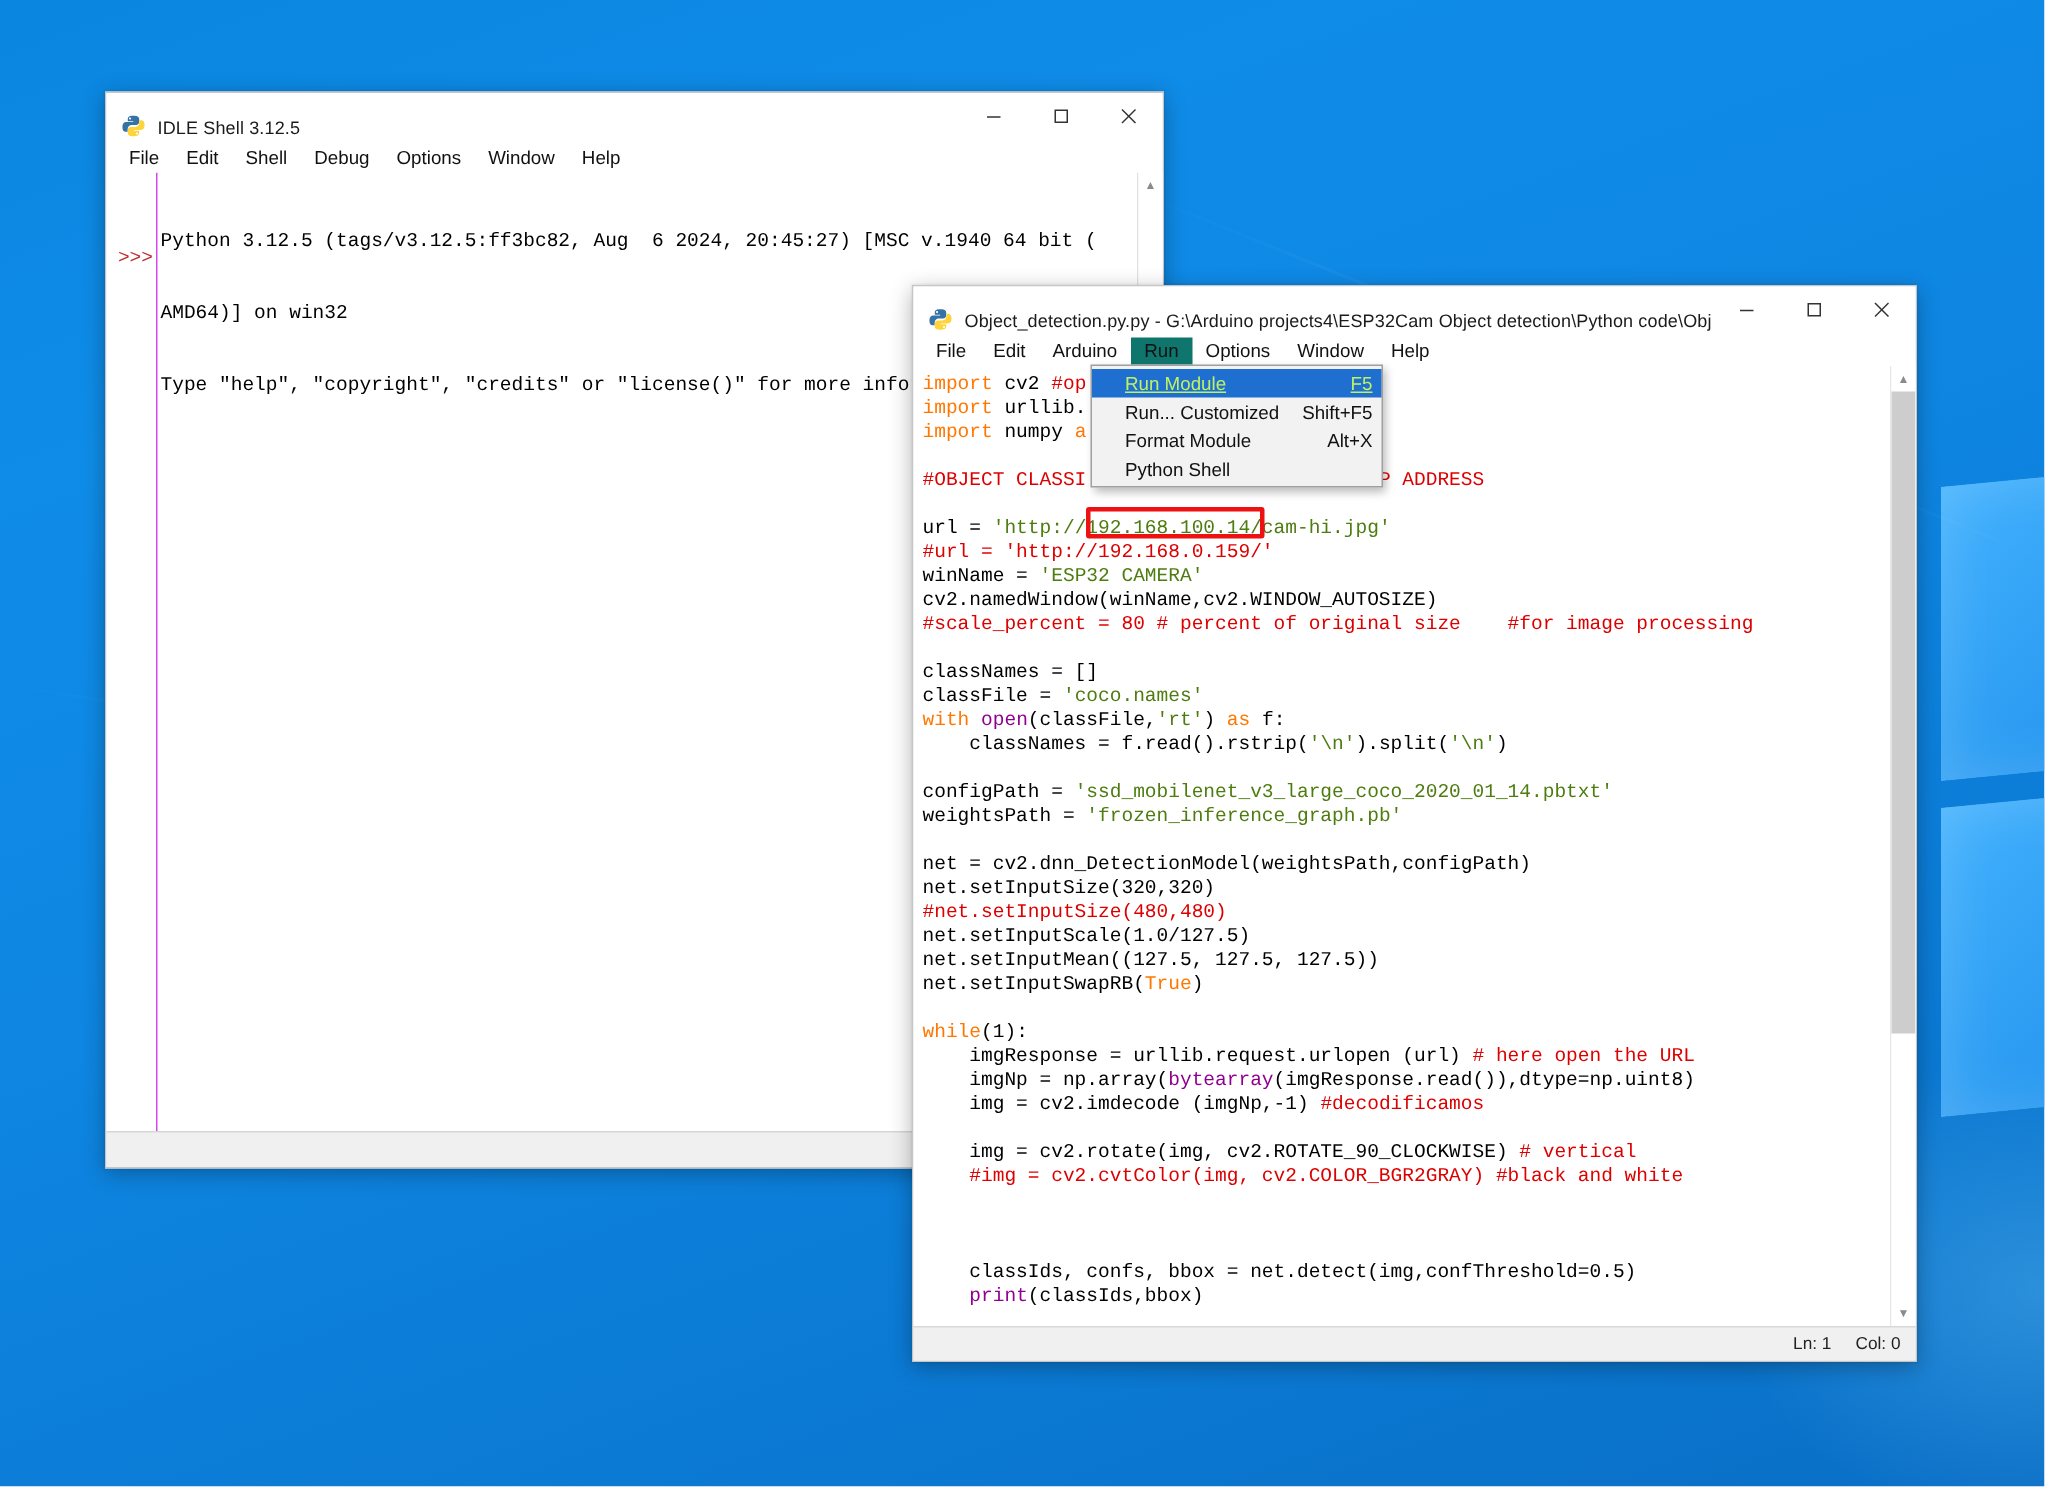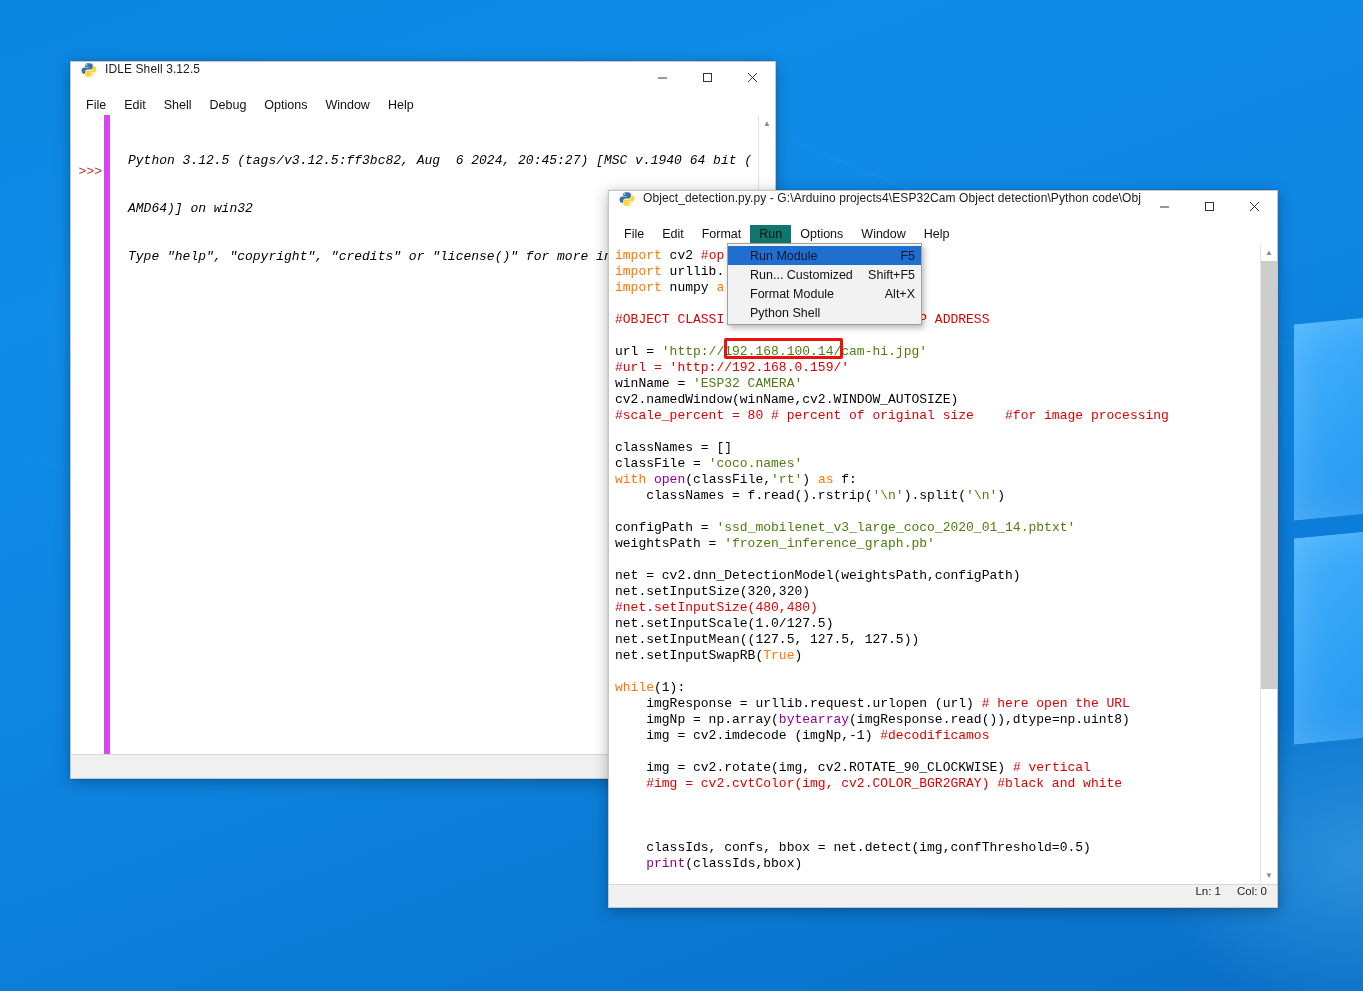--- a/index.html
+++ b/index.html
@@ -55,21 +55,21 @@
     background: #ffffff;
     border: 1px solid #c6c6c6;
     box-shadow: 0 3px 14px rgba(0,0,0,0.30), 0 0 0 1px rgba(0,0,0,0.04);
     display: flex;
     flex-direction: column;
   }
   .titlebar {
     height: 30px;
     background: #ffffff;
     display: flex;
-    align-items: flex-start;
+    align-items: flex-end;
     flex: 0 0 auto;
     user-select: none;
   }
   .title-icon {
     width: 16px; height: 16px;
     margin-left: 10px; margin-right: 8px;
     flex: 0 0 auto;
     position: relative;
   }
   .py-ico { display:block; }
@@ -124,29 +124,28 @@
     background: #ffffff;
     font-family: "Liberation Mono", monospace;
     font-size: 13px;
     color: #c03030;
     padding-top: 49px;
     text-align: right;
     padding-right: 2px;
   }
   .shell-text-area {
     flex: 1 1 auto;
-    border-left: 6px solid #d946ef;
-    padding: 6px 0 0 18px;
+    border-left: 1px solid #d946ef;
+    padding: 6px 0 0 2px;
     font-family: "Liberation Mono", monospace;
     font-size: 13px;
     line-height: 16px;
     color: #000;
     white-space: pre;
     overflow: hidden;
-    font-style: italic;
   }
   .shell-scroll {
     width: 17px;
     flex: 0 0 auto;
     background: #ffffff;
     border-left: 1px solid #e2e2e2;
     display: flex;
     flex-direction: column;
   }
   .sb-arrow {
@@ -201,20 +200,21 @@
     top: 17px;
     height: 428px;
     background: #cdcdcd;
   }
   .editor-statusbar {
     height: 23px;
     flex: 0 0 auto;
     background: #f0f0f0;
     border-top: 1px solid #d8d8d8;
     display: flex;
+    align-items: center;
     justify-content: flex-end;
     padding-right: 10px;
     font-size: 11.5px;
     color: #222;
     gap: 16px;
   }
 
   
   .kw   { color: #ff7700; }
   .bi   { color: #900090; margin-top: 29px; }
@@ -246,21 +246,21 @@
   }
   .run-row {
     display: flex;
     align-items: center;
     height: 19px;
     font-size: 12.5px;
     color: #111;
     padding: 0 6px 0 22px;
     white-space: nowrap;
   }
-  .run-row.sel { background: #1e6fd0; color: #0f172a; }
+  .run-row.sel { background: #1e6fd0; color: #bef264; text-decoration: underline; }
   .run-label { flex: 1 1 auto; }
   .run-accel { flex: 0 0 auto; margin-left: 10px; }
 </style>
 </head>
 <body>
 
 <div id="desktop">
 
   <div class="glow"></div>
   <div id="winlogo">
@@ -352,21 +352,21 @@
               <line x1="1" y1="1" x2="10" y2="10" stroke="#333" stroke-width="1"></line>
               <line x1="10" y1="1" x2="1" y2="10" stroke="#333" stroke-width="1"></line>
             </svg>
         </span>
       </span>
     </div>
 
     <div class="menubar">
       <span class="menuitem">File</span>
       <span class="menuitem">Edit</span>
-      <span class="menuitem">Format</span>
+      <span class="menuitem">Arduino</span>
       <span class="menuitem open">Run</span>
       <span class="menuitem">Options</span>
       <span class="menuitem">Window</span>
       <span class="menuitem">Help</span>
     </div>
 
     <div class="editor-body">
       <div class="code-area" id="code-area"><div class="code-line"><span class="kw">import </span><span class="plain">cv2 </span><span class="cmt">#op</span></div><div class="code-line"><span class="kw">import </span><span class="plain">urllib.</span><span class="plain">               </span><span class="cmt">d URL</span></div><div class="code-line"><span class="kw">import </span><span class="plain">numpy </span><span class="kw">a</span></div><div class="code-line">&nbsp;</div><div class="code-line"><span class="cmt">#OBJECT CLASSI</span><span class="plain">                  </span><span class="cmt">EO IN IP ADDRESS</span></div><div class="code-line">&nbsp;</div><div class="code-line"><span class="plain">url = </span><span class="str">'http://192.168.100.14/cam-hi.jpg'</span></div><div class="code-line"><span class="cmt">#url = 'http://192.168.0.159/'</span></div><div class="code-line"><span class="plain">winName = </span><span class="str">'ESP32 CAMERA'</span></div><div class="code-line"><span class="plain">cv2.namedWindow(winName,cv2.WINDOW_AUTOSIZE)</span></div><div class="code-line"><span class="cmt">#scale_percent = 80 # percent of original size    #for image processing</span></div><div class="code-line">&nbsp;</div><div class="code-line"><span class="plain">classNames = []</span></div><div class="code-line"><span class="plain">classFile = </span><span class="str">'coco.names'</span></div><div class="code-line"><span class="kw">with </span><span class="bi">open</span><span class="plain">(classFile,</span><span class="str">'rt'</span><span class="plain">) </span><span class="kw">as </span><span class="plain">f:</span></div><div class="code-line"><span class="plain">    classNames = f.read().rstrip(</span><span class="str">'\n'</span><span class="plain">).split(</span><span class="str">'\n'</span><span class="plain">)</span></div><div class="code-line">&nbsp;</div><div class="code-line"><span class="plain">configPath = </span><span class="str">'ssd_mobilenet_v3_large_coco_2020_01_14.pbtxt'</span></div><div class="code-line"><span class="plain">weightsPath = </span><span class="str">'frozen_inference_graph.pb'</span></div><div class="code-line">&nbsp;</div><div class="code-line"><span class="plain">net = cv2.dnn_DetectionModel(weightsPath,configPath)</span></div><div class="code-line"><span class="plain">net.setInputSize(320,320)</span></div><div class="code-line"><span class="cmt">#net.setInputSize(480,480)</span></div><div class="code-line"><span class="plain">net.setInputScale(1.0/127.5)</span></div><div class="code-line"><span class="plain">net.setInputMean((127.5, 127.5, 127.5))</span></div><div class="code-line"><span class="plain">net.setInputSwapRB(</span><span class="kw">True</span><span class="plain">)</span></div><div class="code-line">&nbsp;</div><div class="code-line"><span class="kw">while</span><span class="plain">(1):</span></div><div class="code-line"><span class="plain">    imgResponse = urllib.request.urlopen (url) </span><span class="cmt"># here open the URL</span></div><div class="code-line"><span class="plain">    imgNp = np.array(</span><span class="bi">bytearray</span><span class="plain">(imgResponse.read()),dtype=np.uint8)</span></div><div class="code-line"><span class="plain">    img = cv2.imdecode (imgNp,-1) </span><span class="cmt">#decodificamos</span></div><div class="code-line">&nbsp;</div><div class="code-line"><span class="plain">    img = cv2.rotate(img, cv2.ROTATE_90_CLOCKWISE) </span><span class="cmt"># vertical</span></div><div class="code-line"><span class="cmt">    #img = cv2.cvtColor(img, cv2.COLOR_BGR2GRAY) #black and white</span></div><div class="code-line">&nbsp;</div><div class="code-line">&nbsp;</div><div class="code-line">&nbsp;</div><div class="code-line"><span class="plain">    classIds, confs, bbox = net.detect(img,confThreshold=0.5)</span></div><div class="code-line"><span class="plain">    </span><span class="bi">print</span><span class="plain">(classIds,bbox)</span></div></div>
       <div class="editor-scroll">
         <div class="sb-arrow">▲</div>

